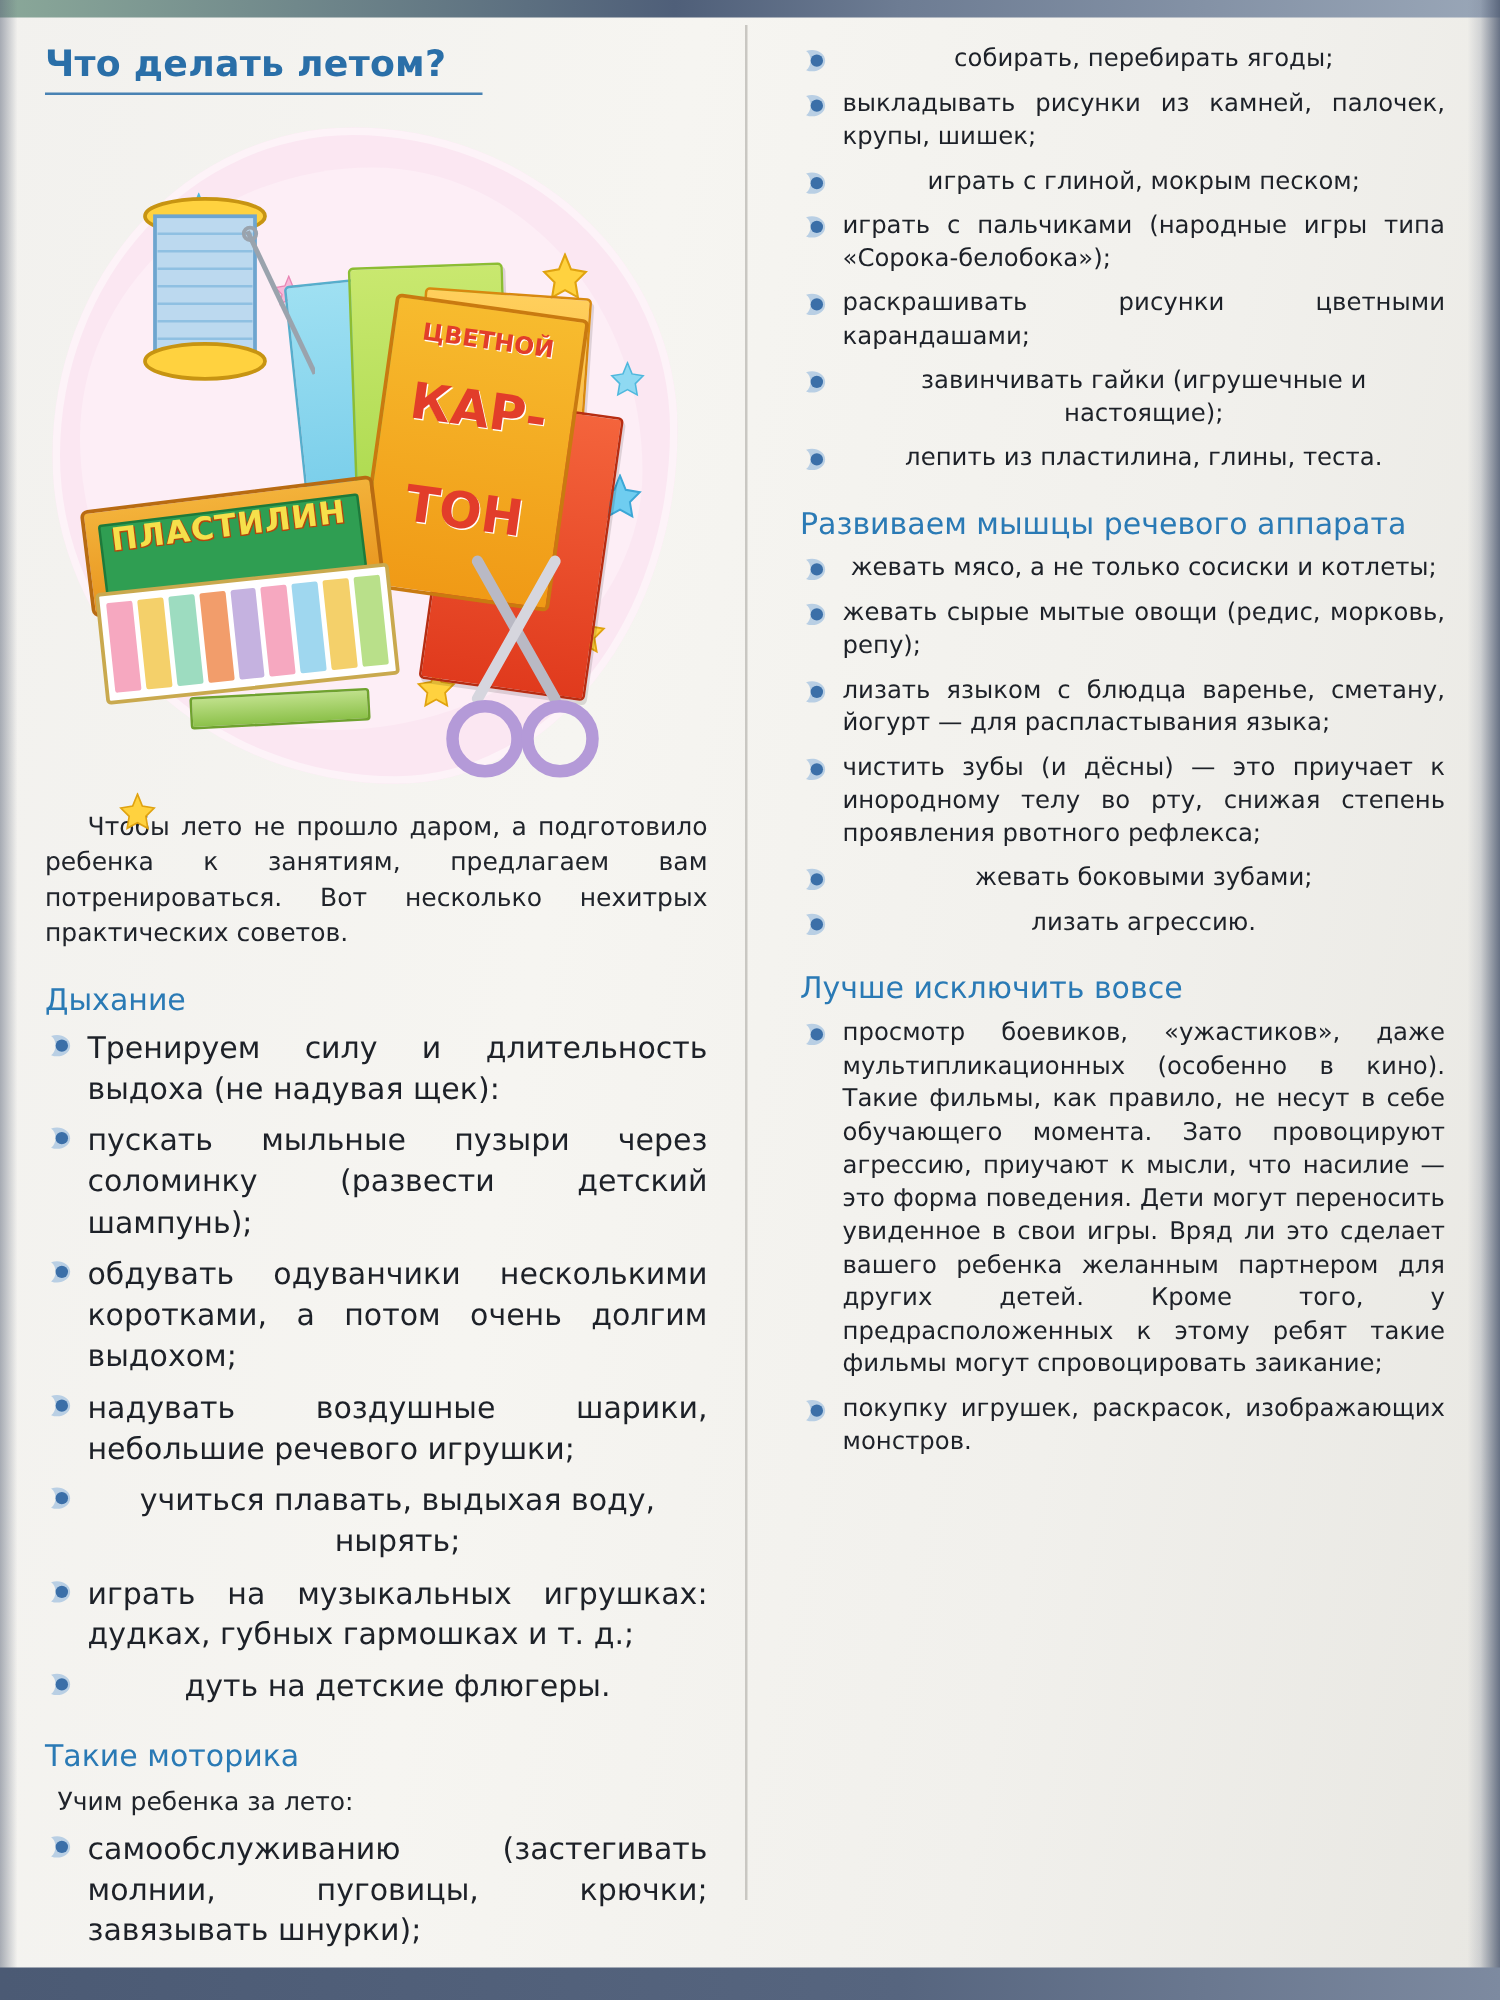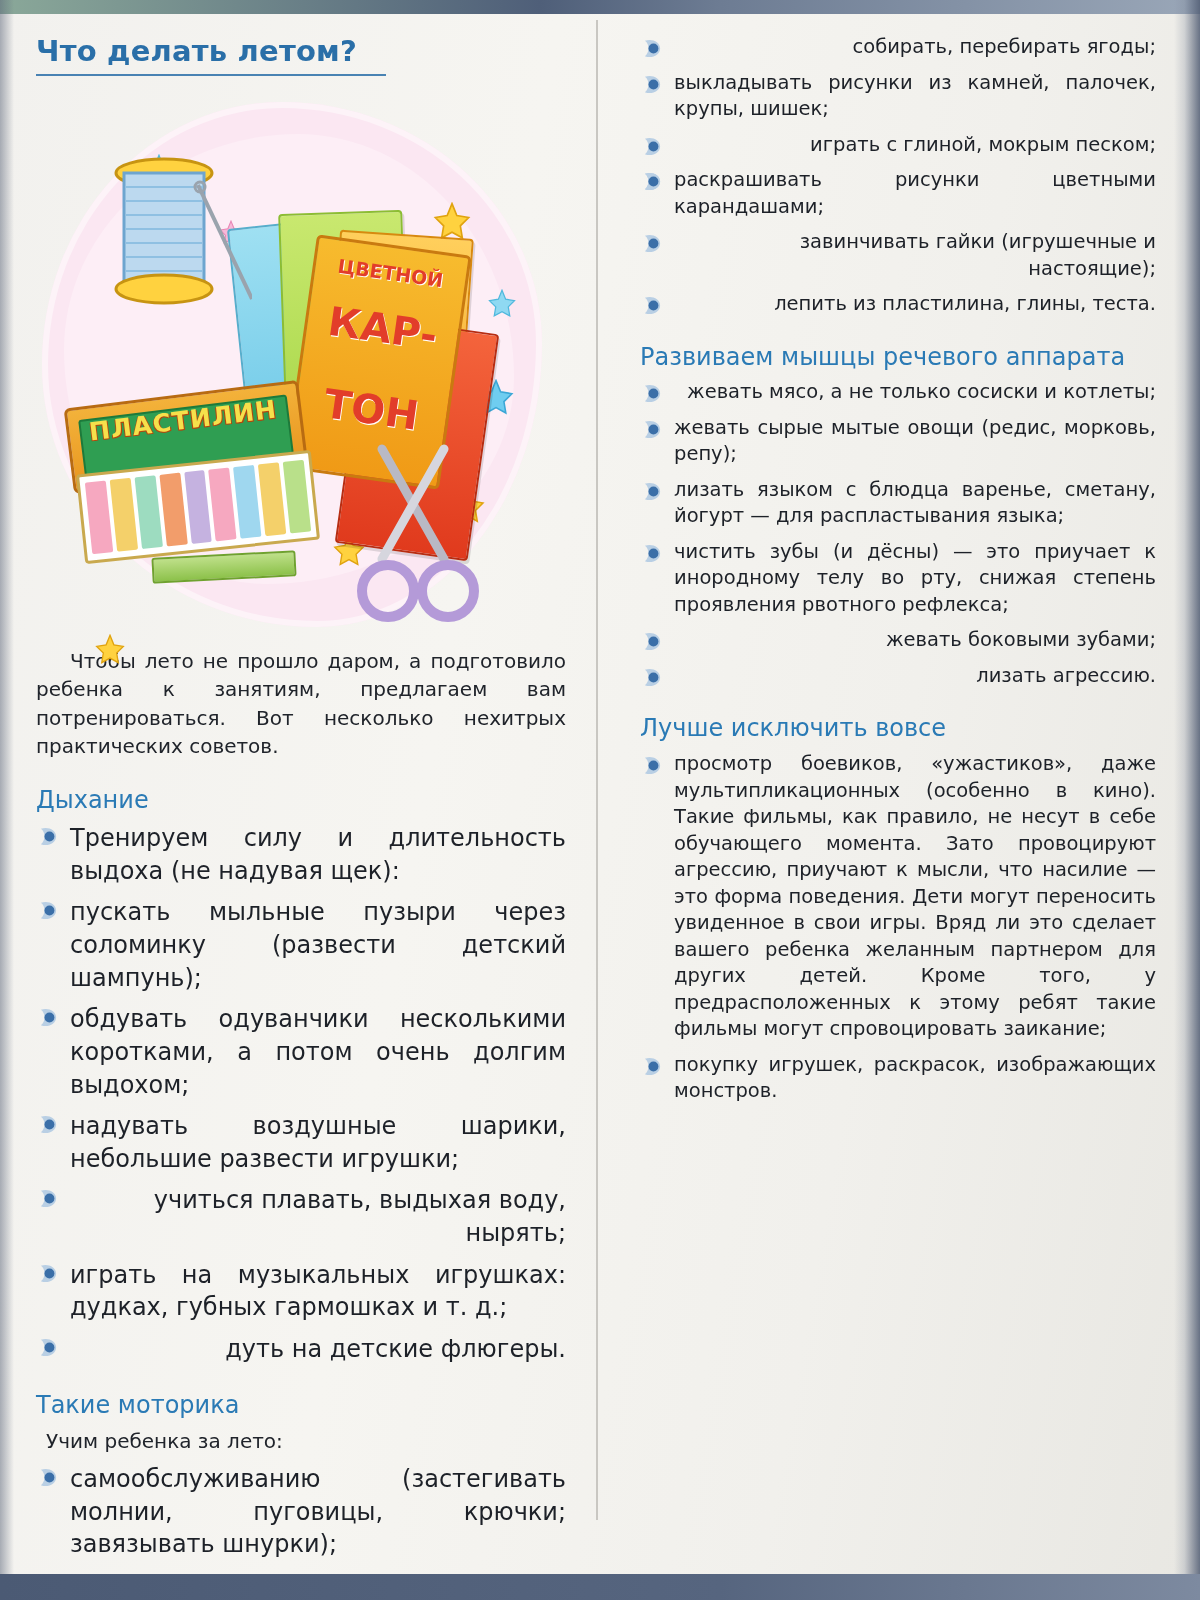--- a/index.html
+++ b/index.html
@@ -104,21 +104,21 @@
   ul.bullets li {
     position: relative;
     padding-left: 34px;
     margin-bottom: 9px;
     font-size: 24px;
     line-height: 1.36;
     color: #1d2128;
     text-align: justify;
   }
   ul.bullets li.nojust {
-    text-align: right;
+    text-align: center;
   }
   .bullet {
     position: absolute;
     left: 2px;
     top: 4px;
     width: 21px;
     height: 21px;
   }
   .bullet svg { display: block; }
   .right .bullets li {
@@ -394,21 +394,21 @@
         </span>
         <span>обдувать одуванчики несколькими коротками, а потом очень долгим выдохом;</span>
       </li>
       <li>
         <span class="bullet">
           <svg width="21" height="21" viewBox="0 0 22 22">
               <path d="M3 3 C10 0, 19 4, 19 11 C19 18, 10 22, 3 19 C8 16, 8 6, 3 3 Z" fill="#b9cfe4"></path>
               <circle cx="12" cy="11" r="5.2" fill="#3b6fa8"></circle>
             </svg>
         </span>
-        <span>надувать воздушные шарики, небольшие развести игрушки;</span>
+        <span>надувать воздушные шарики, небольшие речевого игрушки;</span>
       </li>
       <li class="nojust">
         <span class="bullet">
           <svg width="21" height="21" viewBox="0 0 22 22">
               <path d="M3 3 C10 0, 19 4, 19 11 C19 18, 10 22, 3 19 C8 16, 8 6, 3 3 Z" fill="#b9cfe4"></path>
               <circle cx="12" cy="11" r="5.2" fill="#3b6fa8"></circle>
             </svg>
         </span>
         <span>учиться плавать, выдыхая воду, нырять;</span>
       </li>
@@ -476,20 +476,21 @@
         </span>
         <span>играть с глиной, мокрым песком;</span>
       </li>
       <li>
         <span class="bullet">
           <svg width="21" height="21" viewBox="0 0 22 22">
               <path d="M3 3 C10 0, 19 4, 19 11 C19 18, 10 22, 3 19 C8 16, 8 6, 3 3 Z" fill="#b9cfe4"></path>
               <circle cx="12" cy="11" r="5.2" fill="#3b6fa8"></circle>
             </svg>
         </span>
+        <span>играть с пальчиками (народные игры типа «Сорока-белобока»);</span>
       </li>
       <li>
         <span class="bullet">
           <svg width="21" height="21" viewBox="0 0 22 22">
               <path d="M3 3 C10 0, 19 4, 19 11 C19 18, 10 22, 3 19 C8 16, 8 6, 3 3 Z" fill="#b9cfe4"></path>
               <circle cx="12" cy="11" r="5.2" fill="#3b6fa8"></circle>
             </svg>
         </span>
         <span>раскрашивать рисунки цветными карандашами;</span>
       </li>

